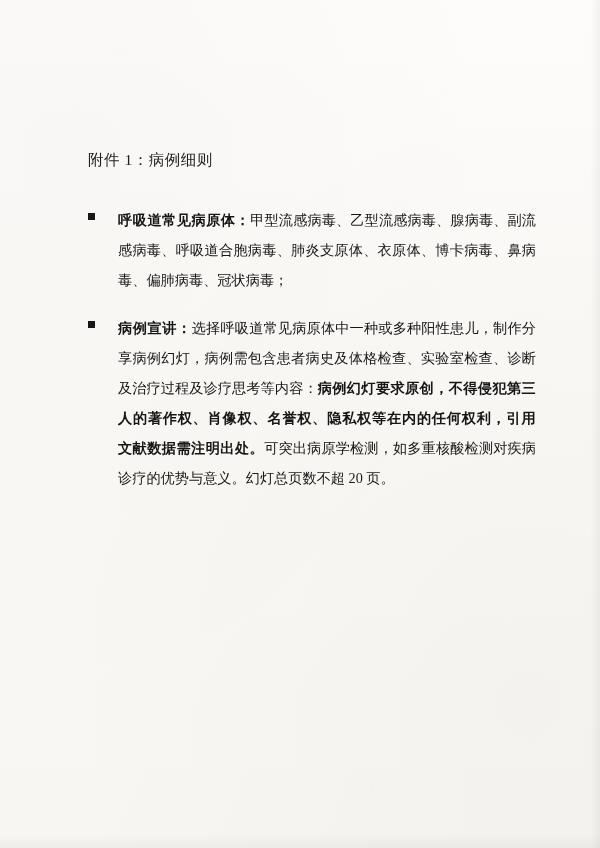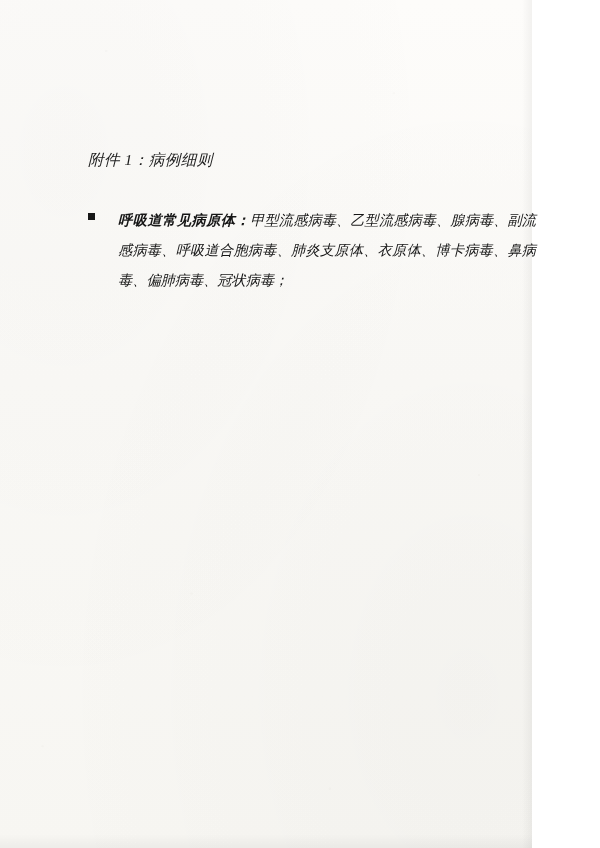--- a/index.html
+++ b/index.html
@@ -8,29 +8,28 @@
   }
   body {
     width: 600px;
     height: 848px;
     background: #ffffff;
     font-family: "Liberation Serif", "DejaVu Serif", serif;
     overflow: hidden;
   }
   #page {
     position: relative;
-    width: 532px;
+    width: 600px;
     height: 848px;
     background: #fbfaf7;
     background-image:
       radial-gradient(ellipse at 12% 18%, rgba(0,0,0,0.015) 0%, rgba(0,0,0,0) 60%),
       radial-gradient(ellipse at 88% 82%, rgba(0,0,0,0.018) 0%, rgba(0,0,0,0) 65%),
       linear-gradient(180deg, #fdfcfa 0%, #faf9f6 45%, #f7f6f2 100%);
     box-sizing: border-box;
-    font-style: italic;
   }
   
   #speckle {
     position: absolute;
     inset: 0;
     pointer-events: none;
     opacity: 0.5;
     background-image:
       radial-gradient(circle at 20% 6%, rgba(120,110,95,0.06) 0 1px, transparent 1.4px),
       radial-gradient(circle at 74% 11%, rgba(120,110,95,0.05) 0 1px, transparent 1.4px),
@@ -111,18 +110,22 @@
 
   <div id="content">
 
     <p class="doc-heading">附件 1：病例细则</p>
 
     <div class="bullet-item">
       <span class="bullet-marker"></span>
       <p class="para"><span class="lead">呼吸道常见病原体：</span><span>甲型流感病毒、乙型流感病毒、腺病毒、副流感病毒、呼吸道合胞病毒、肺炎支原体、衣原体、博卡病毒、鼻病毒、偏肺病毒、冠状病毒；</span></p>
     </div>
 
+    <div class="bullet-item">
+      <span class="bullet-marker"></span>
+      <p class="para"><span class="lead">病例宣讲：</span><span>选择呼吸道常见病原体中一种或多种阳性患儿，制作分享病例幻灯，病例需包含患者病史及体格检查、实验室检查、诊断及治疗过程及诊疗思考等内容：</span><span class="emph">病例幻灯要求原创，不得侵犯第三人的著作权、肖像权、名誉权、隐私权等在内的任何权利，引用文献数据需注明出处。</span><span>可突出病原学检测，如多重核酸检测对疾病诊疗的优势与意义。幻灯总页数不超 20 页。</span></p>
+    </div>
 
   </div>
 
   <div id="edge-shadow"></div>
   <div id="bottom-shadow"></div>
 </div>
 
 </body></html>

